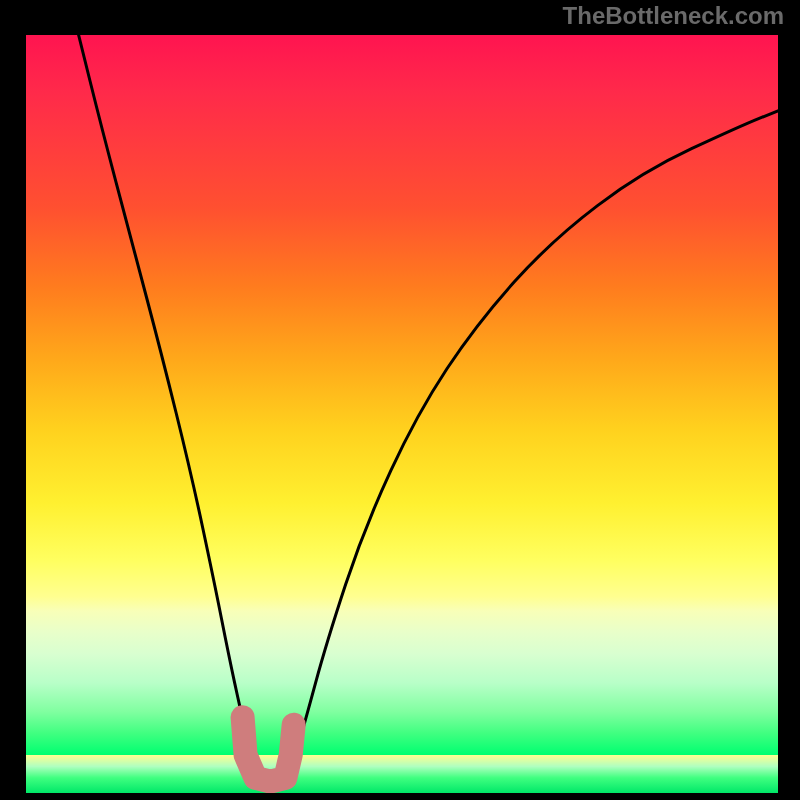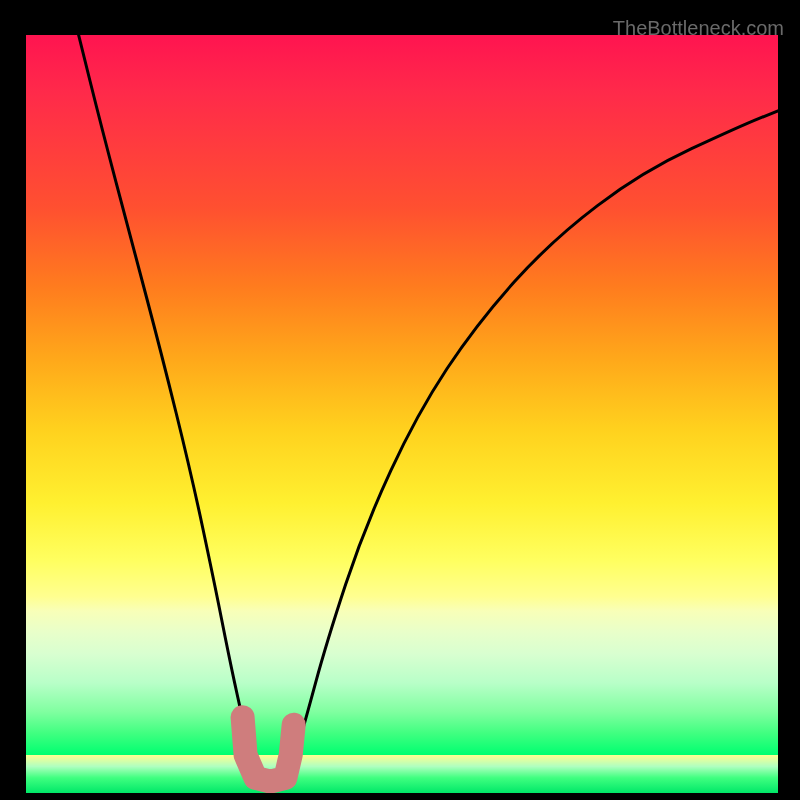--- a/index.html
+++ b/index.html
@@ -6,25 +6,25 @@
     margin: 0;
     padding: 0;
     width: 800px;
     height: 800px;
     background: #000;
     position: relative;
     font-family: Arial, sans-serif;
   }
   .watermark {
     position: absolute;
-    top: 17px;
+    top: 2px;
     right: 16px;
     color: #6a6a6a;
-    font-size: 20px;
-    font-weight: 400;
+    font-size: 24px;
+    font-weight: 700;
     z-index: 10;
   }
   .plot-frame {
     position: absolute;
     top: 35px;
     left: 26px;
     width: 752px;
     height: 758px;
     background: #000;
   }

